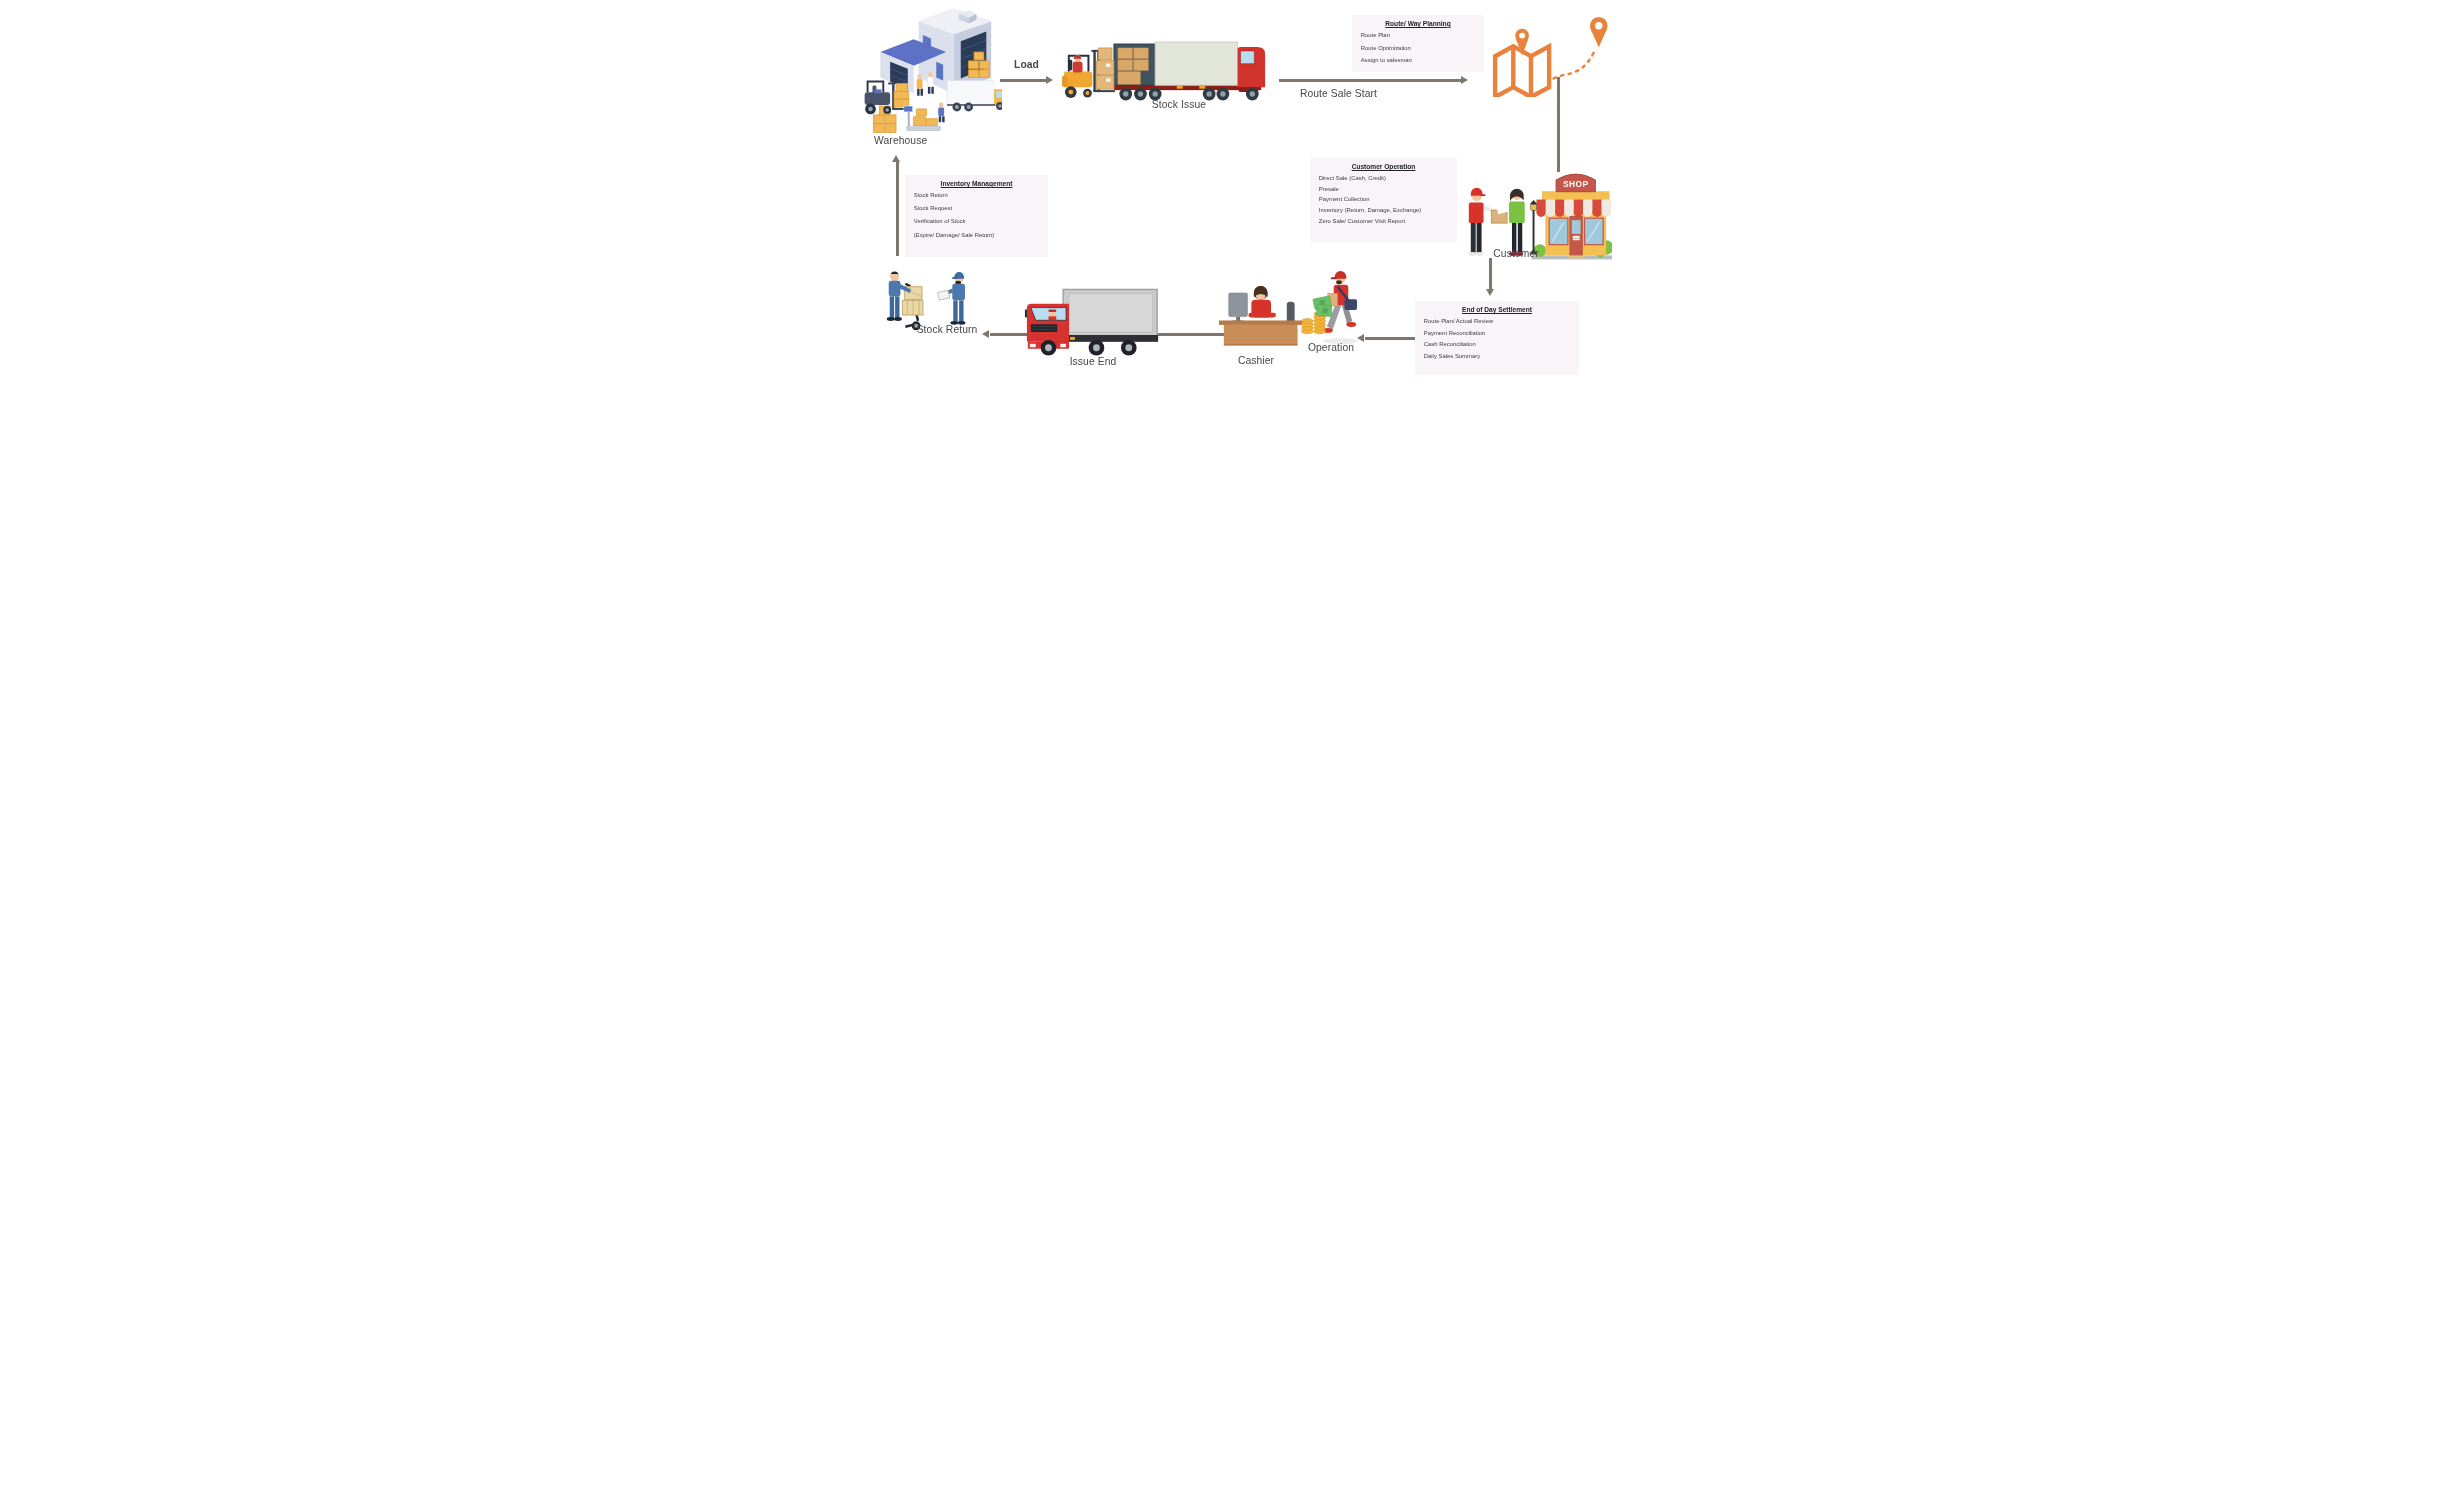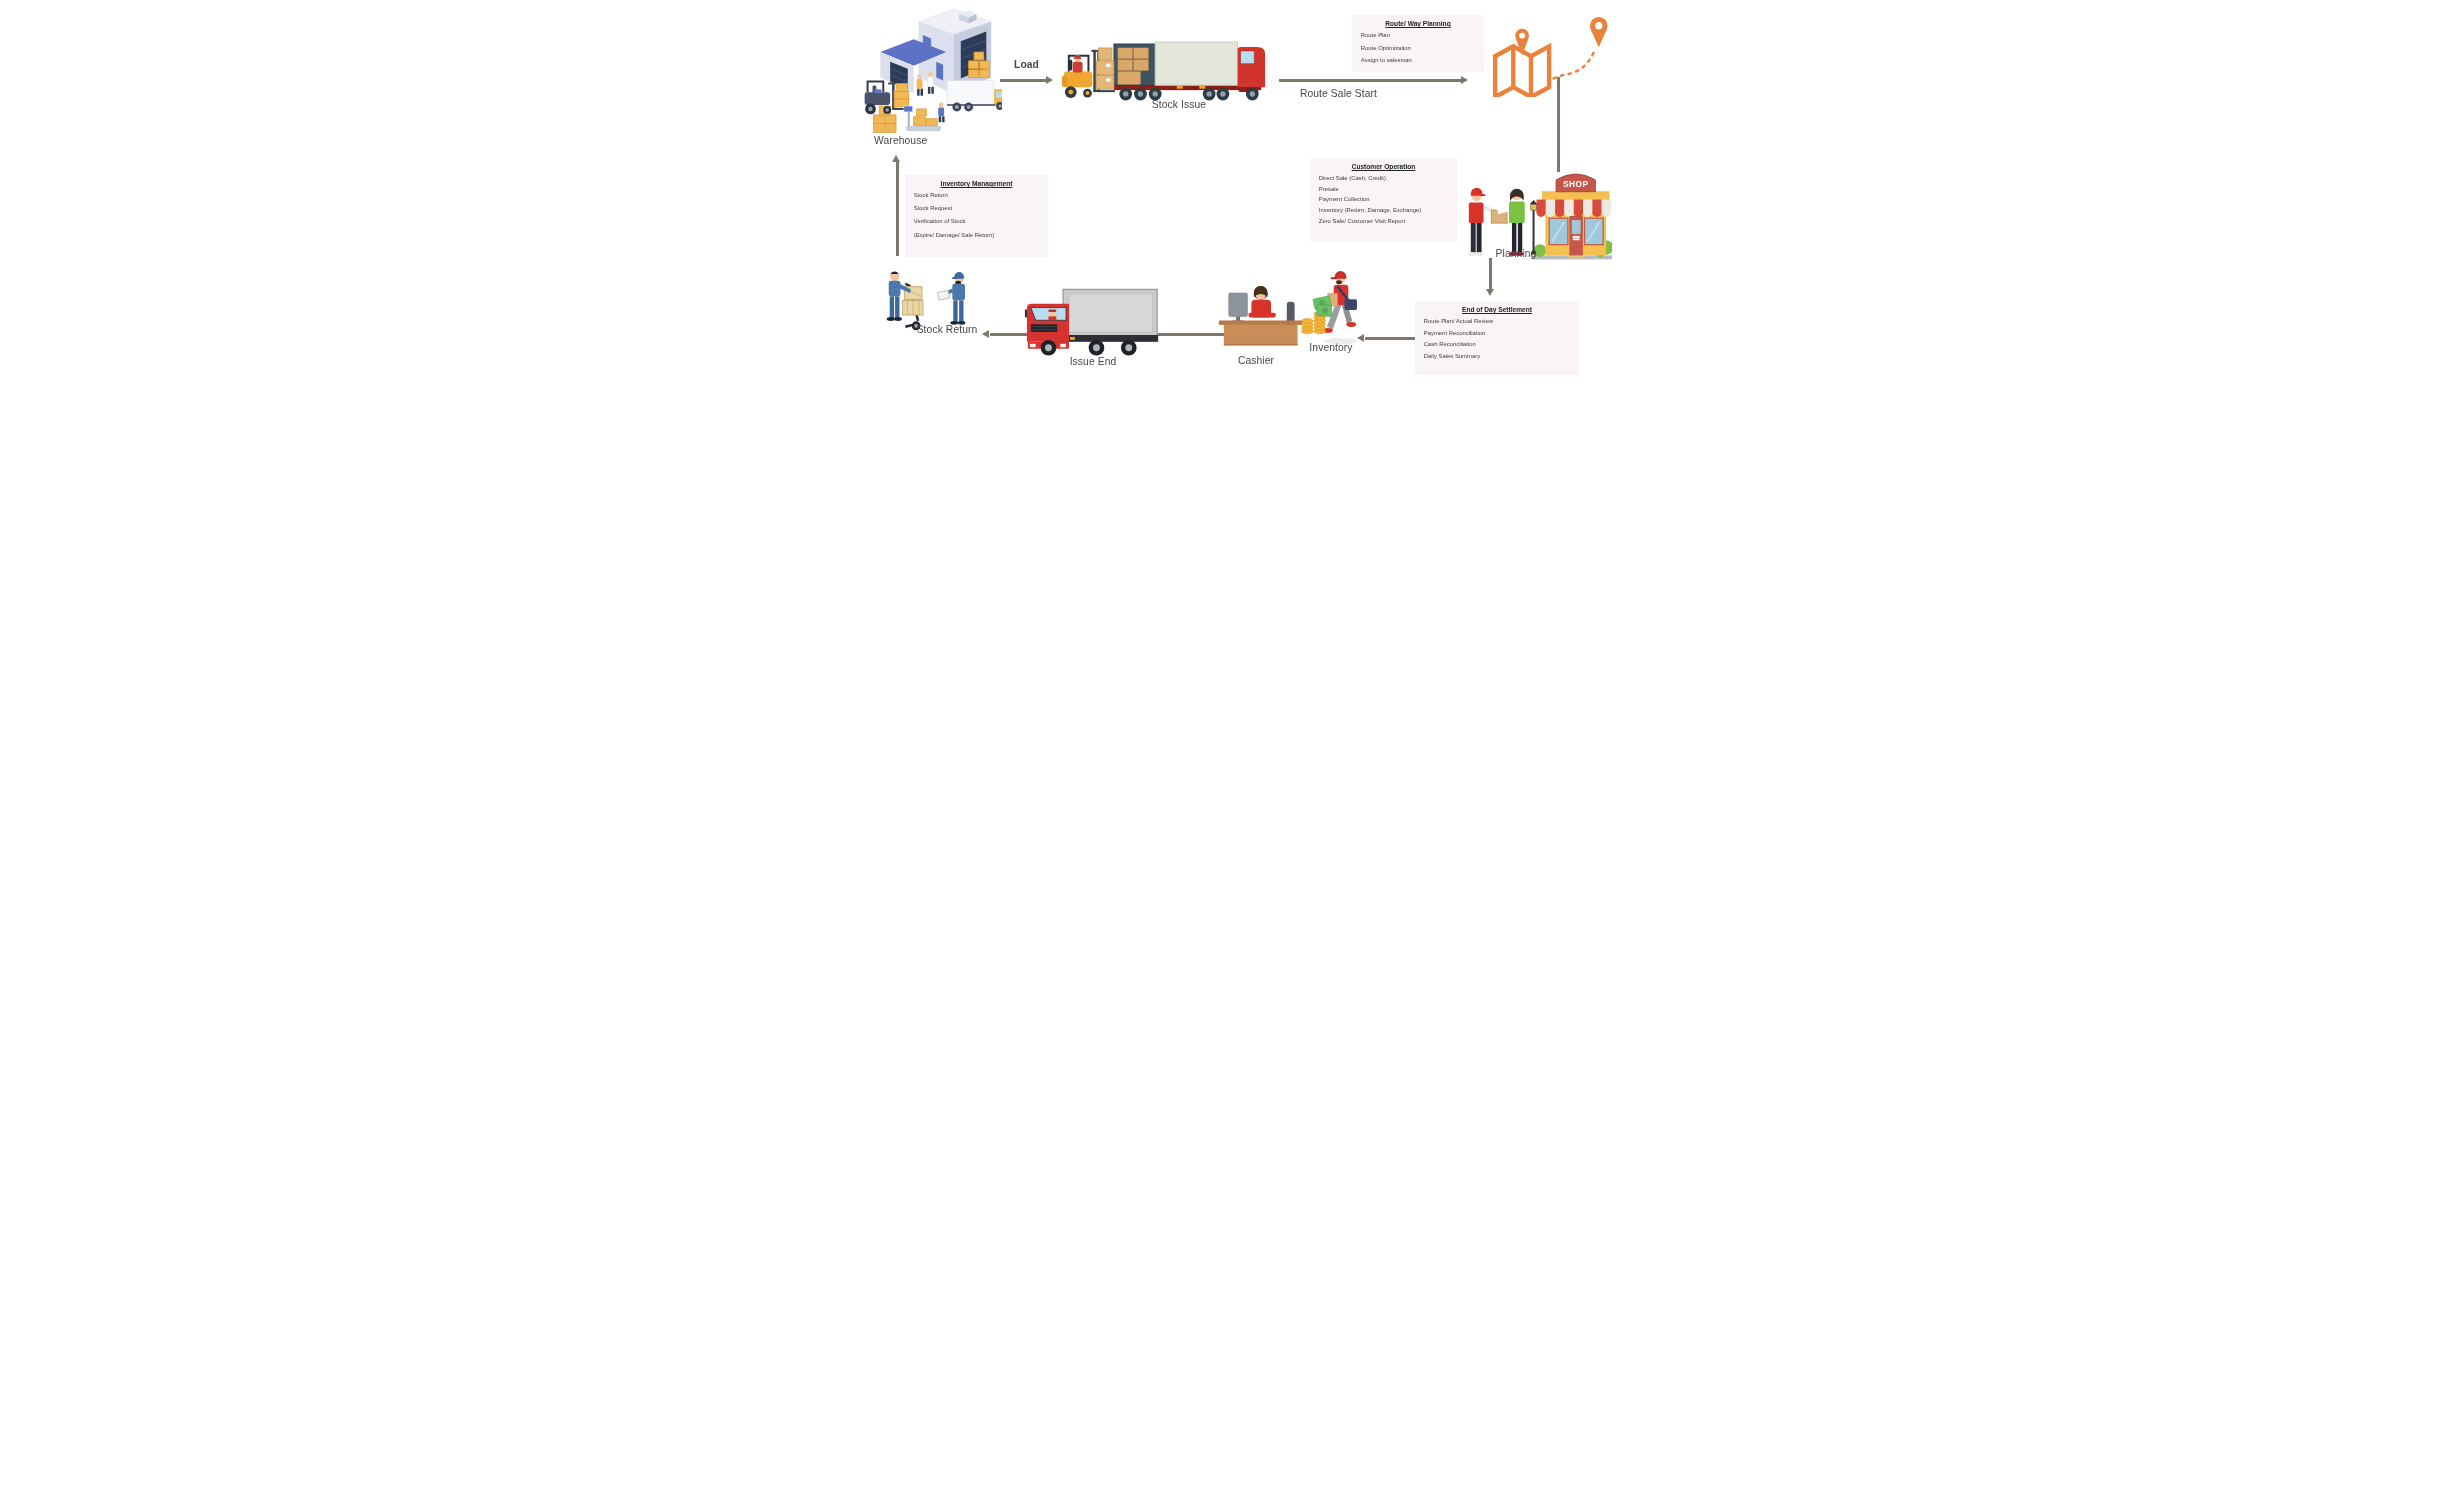--- a/index.html
+++ b/index.html
@@ -461,20 +461,20 @@
       <li>Payment Reconciliation</li>
       <li>Cash Reconciliation</li>
       <li>Daily Sales Summary</li>
     </ul>
   </div>
 
   <div class="flow-label" style="left:13.7px;top:135px;width:98px;">Warehouse</div>
   <div class="flow-label" style="left:164px;top:59px;width:49px;font-weight:bold;">Load</div>
   <div class="flow-label" style="left:292px;top:99px;width:98px;">Stock Issue</div>
   <div class="flow-label" style="left:439px;top:88px;width:123px;">Route Sale Start</div>
-  <div class="flow-label" style="left:629px;top:248px;width:98px;">Planning</div>
-  <div class="flow-label" style="left:456px;top:342px;width:74px;">Inventory</div>
+  <div class="flow-label" style="left:629px;top:248px;width:98px;">Customer</div>
+  <div class="flow-label" style="left:456px;top:342px;width:74px;">Operation</div>
   <div class="flow-label" style="left:381px;top:345px;width:74px;margin-top:10px;">Cashier</div>
   <div class="flow-label" style="left:211px;top:356px;width:88px;">Issue End</div>
   <div class="flow-label" style="left:60px;top:324px;width:98px;">Stock Return</div>
 
 </div>
 
 
 </body></html>

